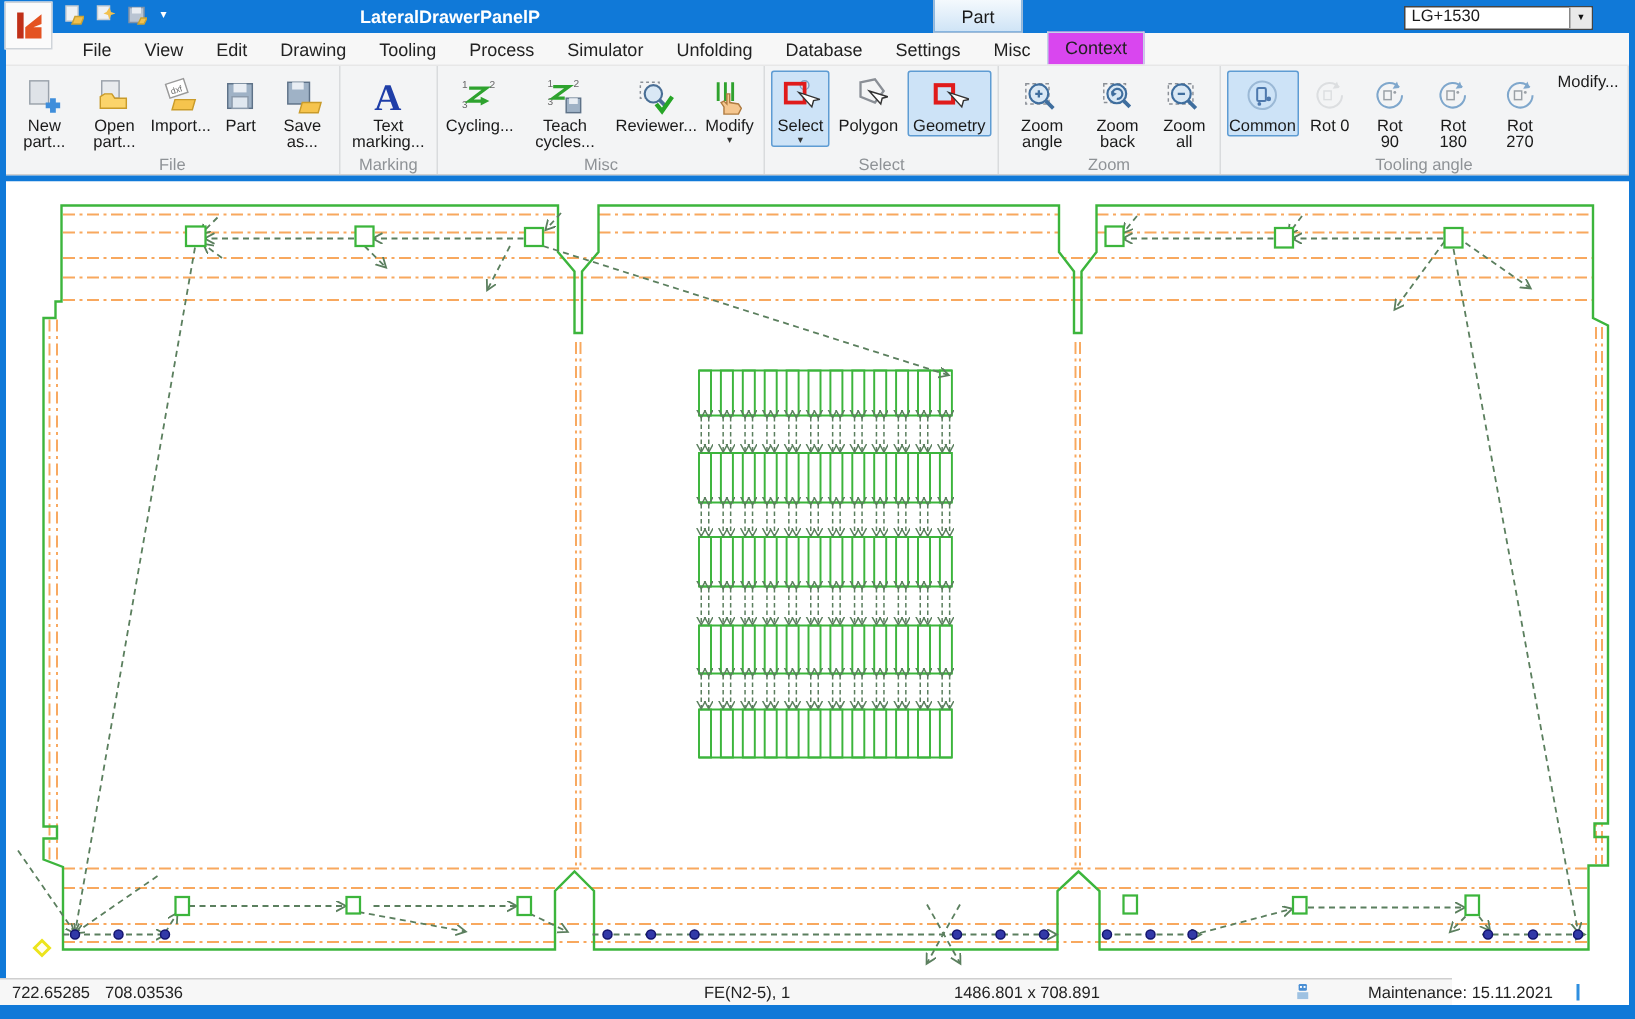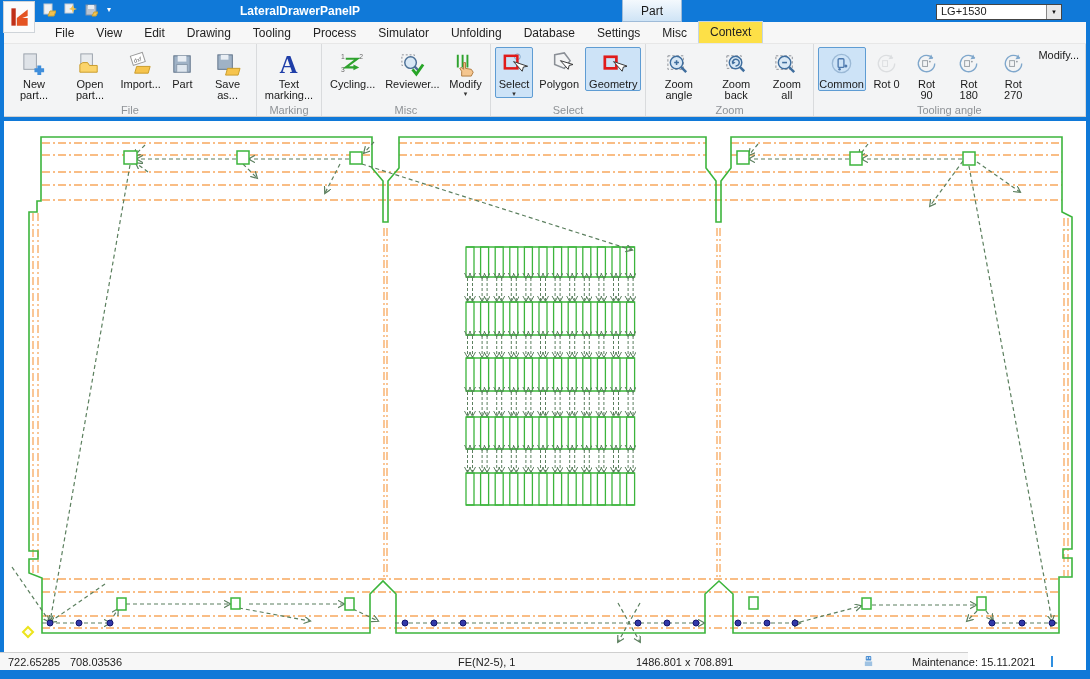--- a/index.html
+++ b/index.html
@@ -26,21 +26,21 @@
                font-size:12px;color:#1a1a1a}
   .win-controls{position:absolute;right:22px;top:0;display:flex;height:20px}
   .win-btn{width:34px;height:20px;display:flex;align-items:center;justify-content:center;
            color:#fff;font-size:12px}
   .max-glyph{display:inline-block;width:9px;height:8px;border:1px solid #fff}
 
   
   .menubar{position:absolute;left:4px;top:22px;width:1082px;height:21px;background:#f7f7f7;
            display:flex;align-items:flex-end;padding-left:40px;box-sizing:border-box}
   .mitem{padding:3px 11px;font-size:12px;color:#222;white-space:nowrap}
-  .mitem.active{background:#fde047;border:1px solid #c2d4e6;border-bottom:none;padding-bottom:4px}
+  .mitem.active{background:#d946ef;border:1px solid #c2d4e6;border-bottom:none;padding-bottom:4px}
   .machine-box{position:absolute;left:936px;top:4px;width:126px;height:16px;background:#fff;
                border:1px solid #444;display:flex;align-items:flex-start;box-sizing:border-box}
   .machine-box .val{flex:1;padding-left:4px;font-size:11px}
   .machine-box .arrow{width:14px;height:100%;background:#e9e9e9;border-left:1px solid #888;
                       display:flex;align-items:center;justify-content:center;font-size:6px;color:#111}
 
   
   .ribbon{position:absolute;left:4px;top:43px;width:1082px;height:74px;background:#f3f4f5;
           border-top:1px solid #e7e7e7;border-bottom:1px solid #cfcfcf;box-sizing:border-box;
           display:flex;align-items:stretch}
@@ -59,21 +59,21 @@
   
   .canvas{position:absolute;left:4px;top:121px;width:1082px;height:531px;background:#fff}
   .canvas svg{display:block;width:100%;height:100%}
 
   
   .statusbar{position:absolute;left:0;bottom:9px;width:968px;height:18px;background:#f7f7f7;
              border-top:1px solid #cfcfcf;box-sizing:border-box;font-size:11px;color:#222}
   .sb{position:absolute;top:3px;white-space:nowrap}
   #sb-x{left:8px}
   #sb-y{left:70px}
-  #sb-tool{left:458px;width:80px;}
+  #sb-tool{left:458px;width:80px;text-align:center}
   #sb-size{left:636px}
   #sb-robot{left:863px;top:2px}
   #sb-maint{left:912px}
   #sb-sep{left:1051px;top:3px;width:2px;height:11px;background:#2f8fe0}
 </style>
 </head>
 <body>
 
 <div class="titlebar">
   <div class="win-title">LateralDrawerPanelP</div>
@@ -204,20 +204,33 @@
         <span class="ricon">
           <svg viewBox="0 0 28 28" width="27" height="27">
             <text x="2" y="8" font-size="7" fill="#666">1</text>
             <text x="21" y="8" font-size="7" fill="#666">2</text>
             <text x="2" y="22" font-size="7" fill="#666">3</text>
             <path d="M7 8h12L7 17h9" fill="none" stroke="#2ea22e" stroke-width="2.2"></path>
             <path d="M15 14l6 3-6 3z" fill="#2ea22e"></path>
           </svg>
         </span>
         <span>Cycling...</span>
+      </div>
+      <div class="rbtn">
+        <span class="ricon">
+          <svg viewBox="0 0 28 28" width="27" height="27">
+            <text x="2" y="7" font-size="7" fill="#666">1</text>
+            <text x="20" y="7" font-size="7" fill="#666">2</text>
+            <text x="2" y="20" font-size="7" fill="#666">3</text>
+            <path d="M6 7h11L6 15h8" fill="none" stroke="#2ea22e" stroke-width="2.2"></path>
+            <rect x="15" y="15" width="10" height="10" fill="#9fb2c6" stroke="#5e7288"></rect>
+            <rect x="17" y="15" width="6" height="4" fill="#e9eef4"></rect>
+          </svg>
+        </span>
+        <span>Teach cycles...</span>
       </div>
       <div class="rbtn">
         <span class="ricon">
           <svg viewBox="0 0 28 28" width="27" height="27">
             <rect x="3" y="4" width="13" height="11" fill="none" stroke="#8a8f96" stroke-dasharray="2 2"></rect>
             <circle cx="12" cy="12" r="6" fill="#d9e8f5" stroke="#4a6f96" stroke-width="1.5"></circle>
             <path d="M16 16l5 5" stroke="#4a6f96" stroke-width="2.5"></path>
             <path d="M14 19l4 5 7-10" fill="none" stroke="#27a527" stroke-width="3"></path>
           </svg>
         </span>

